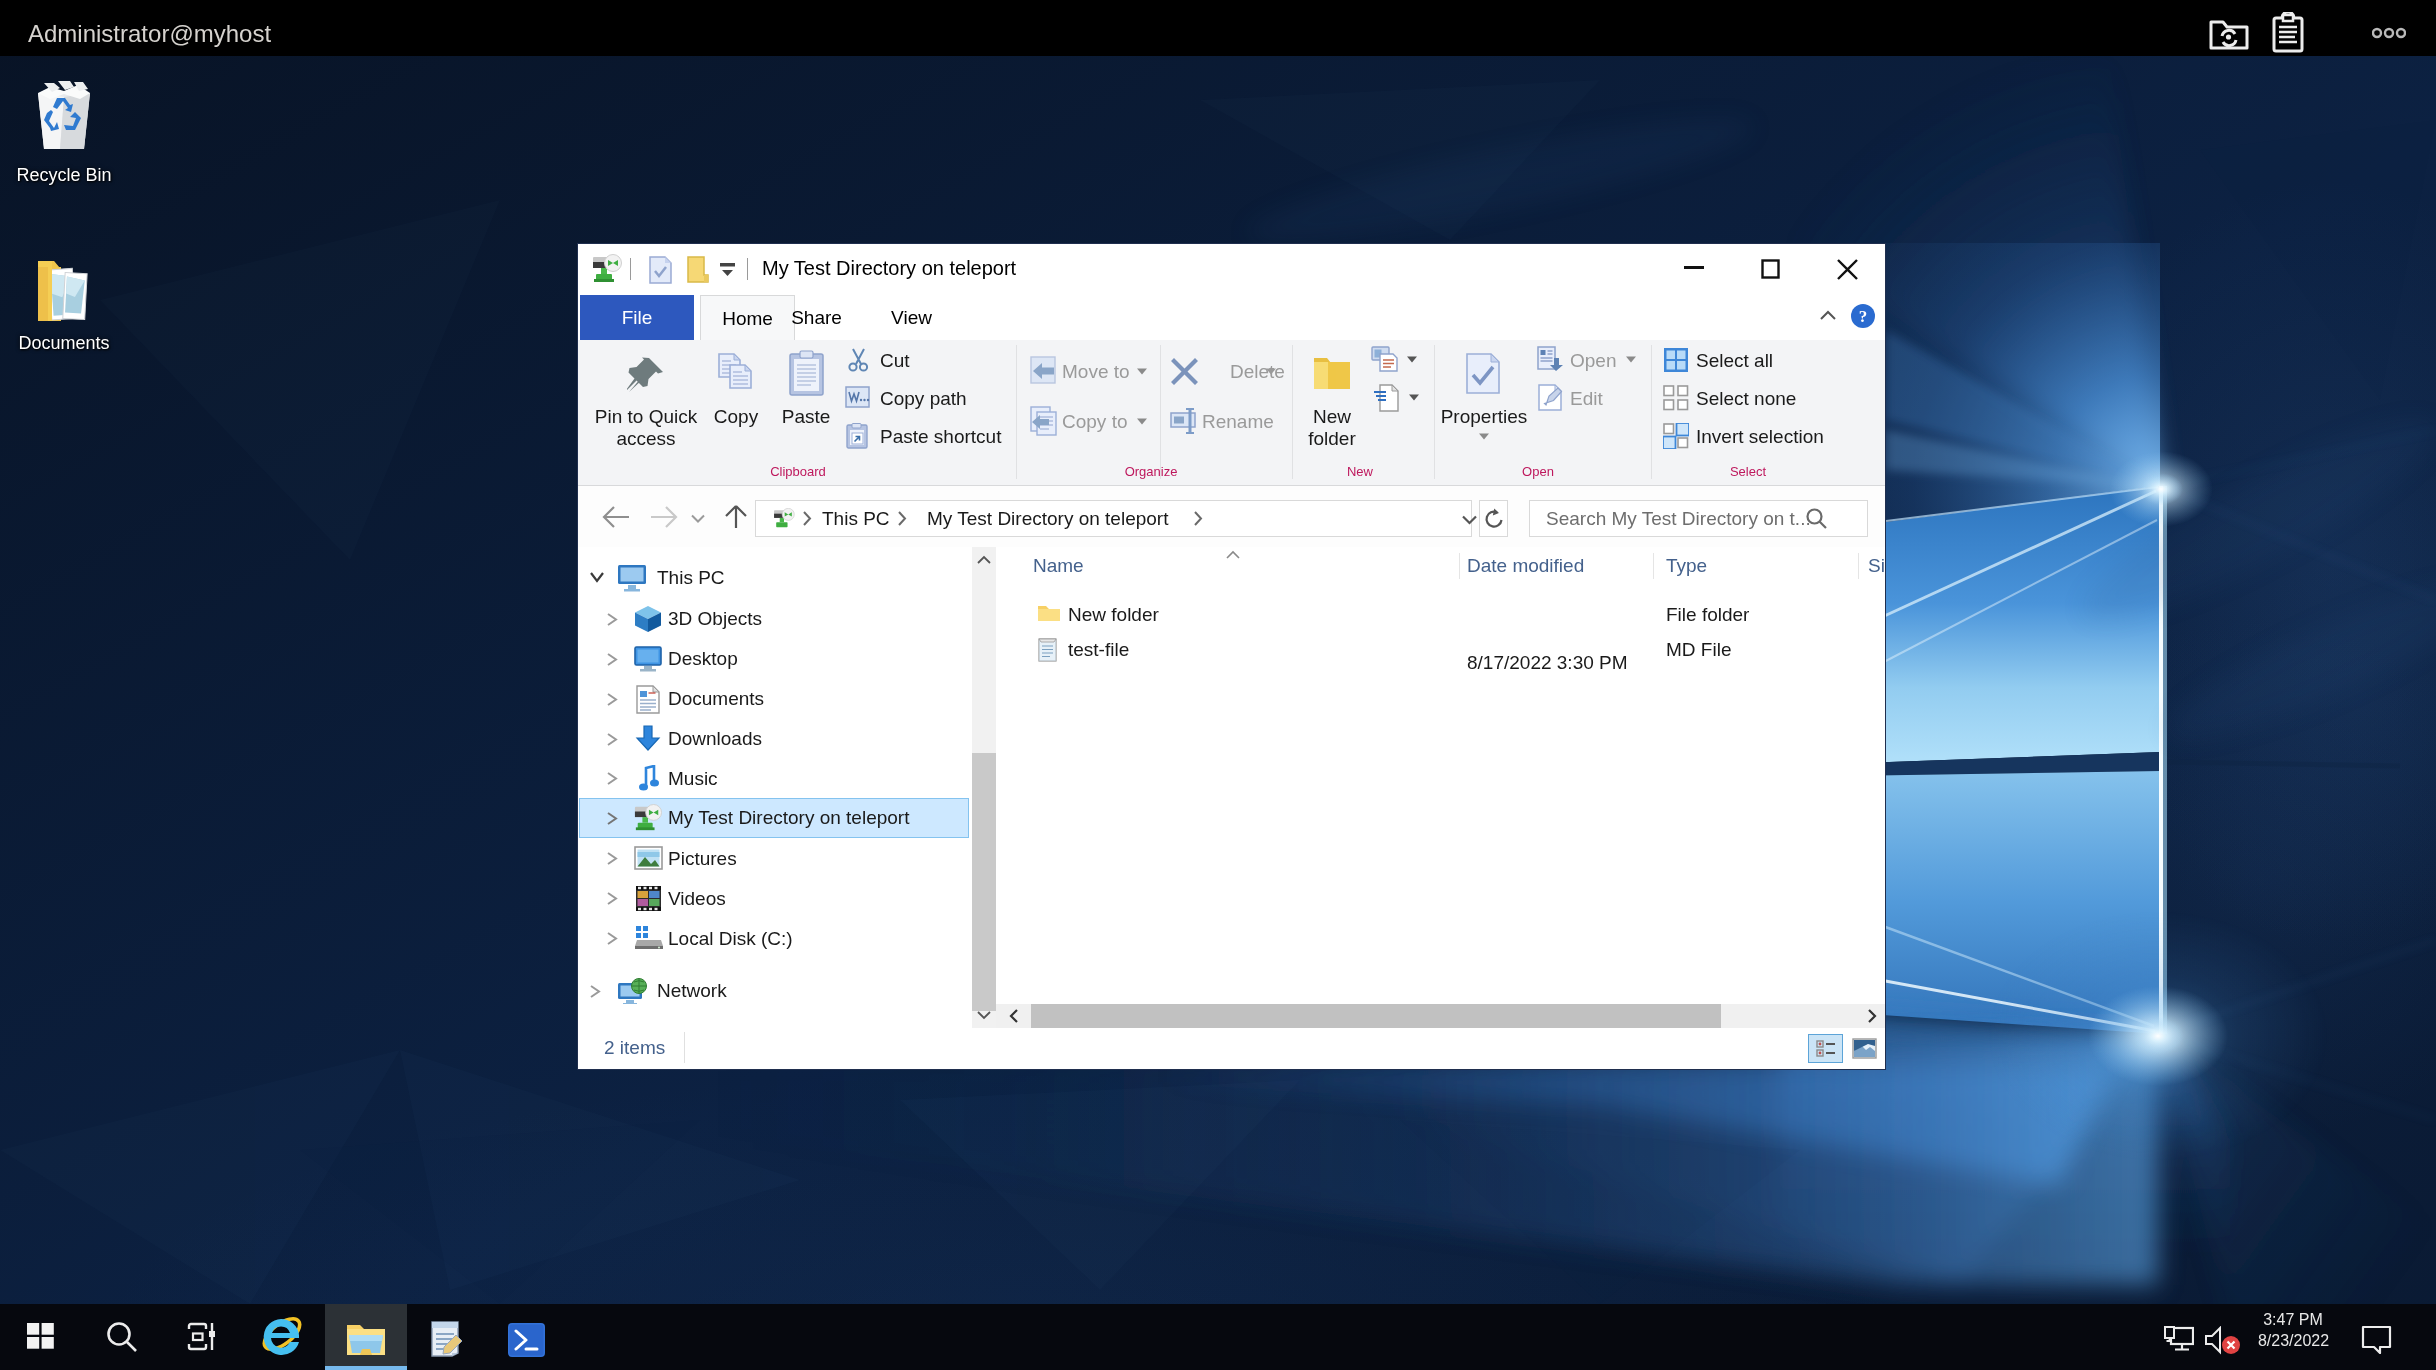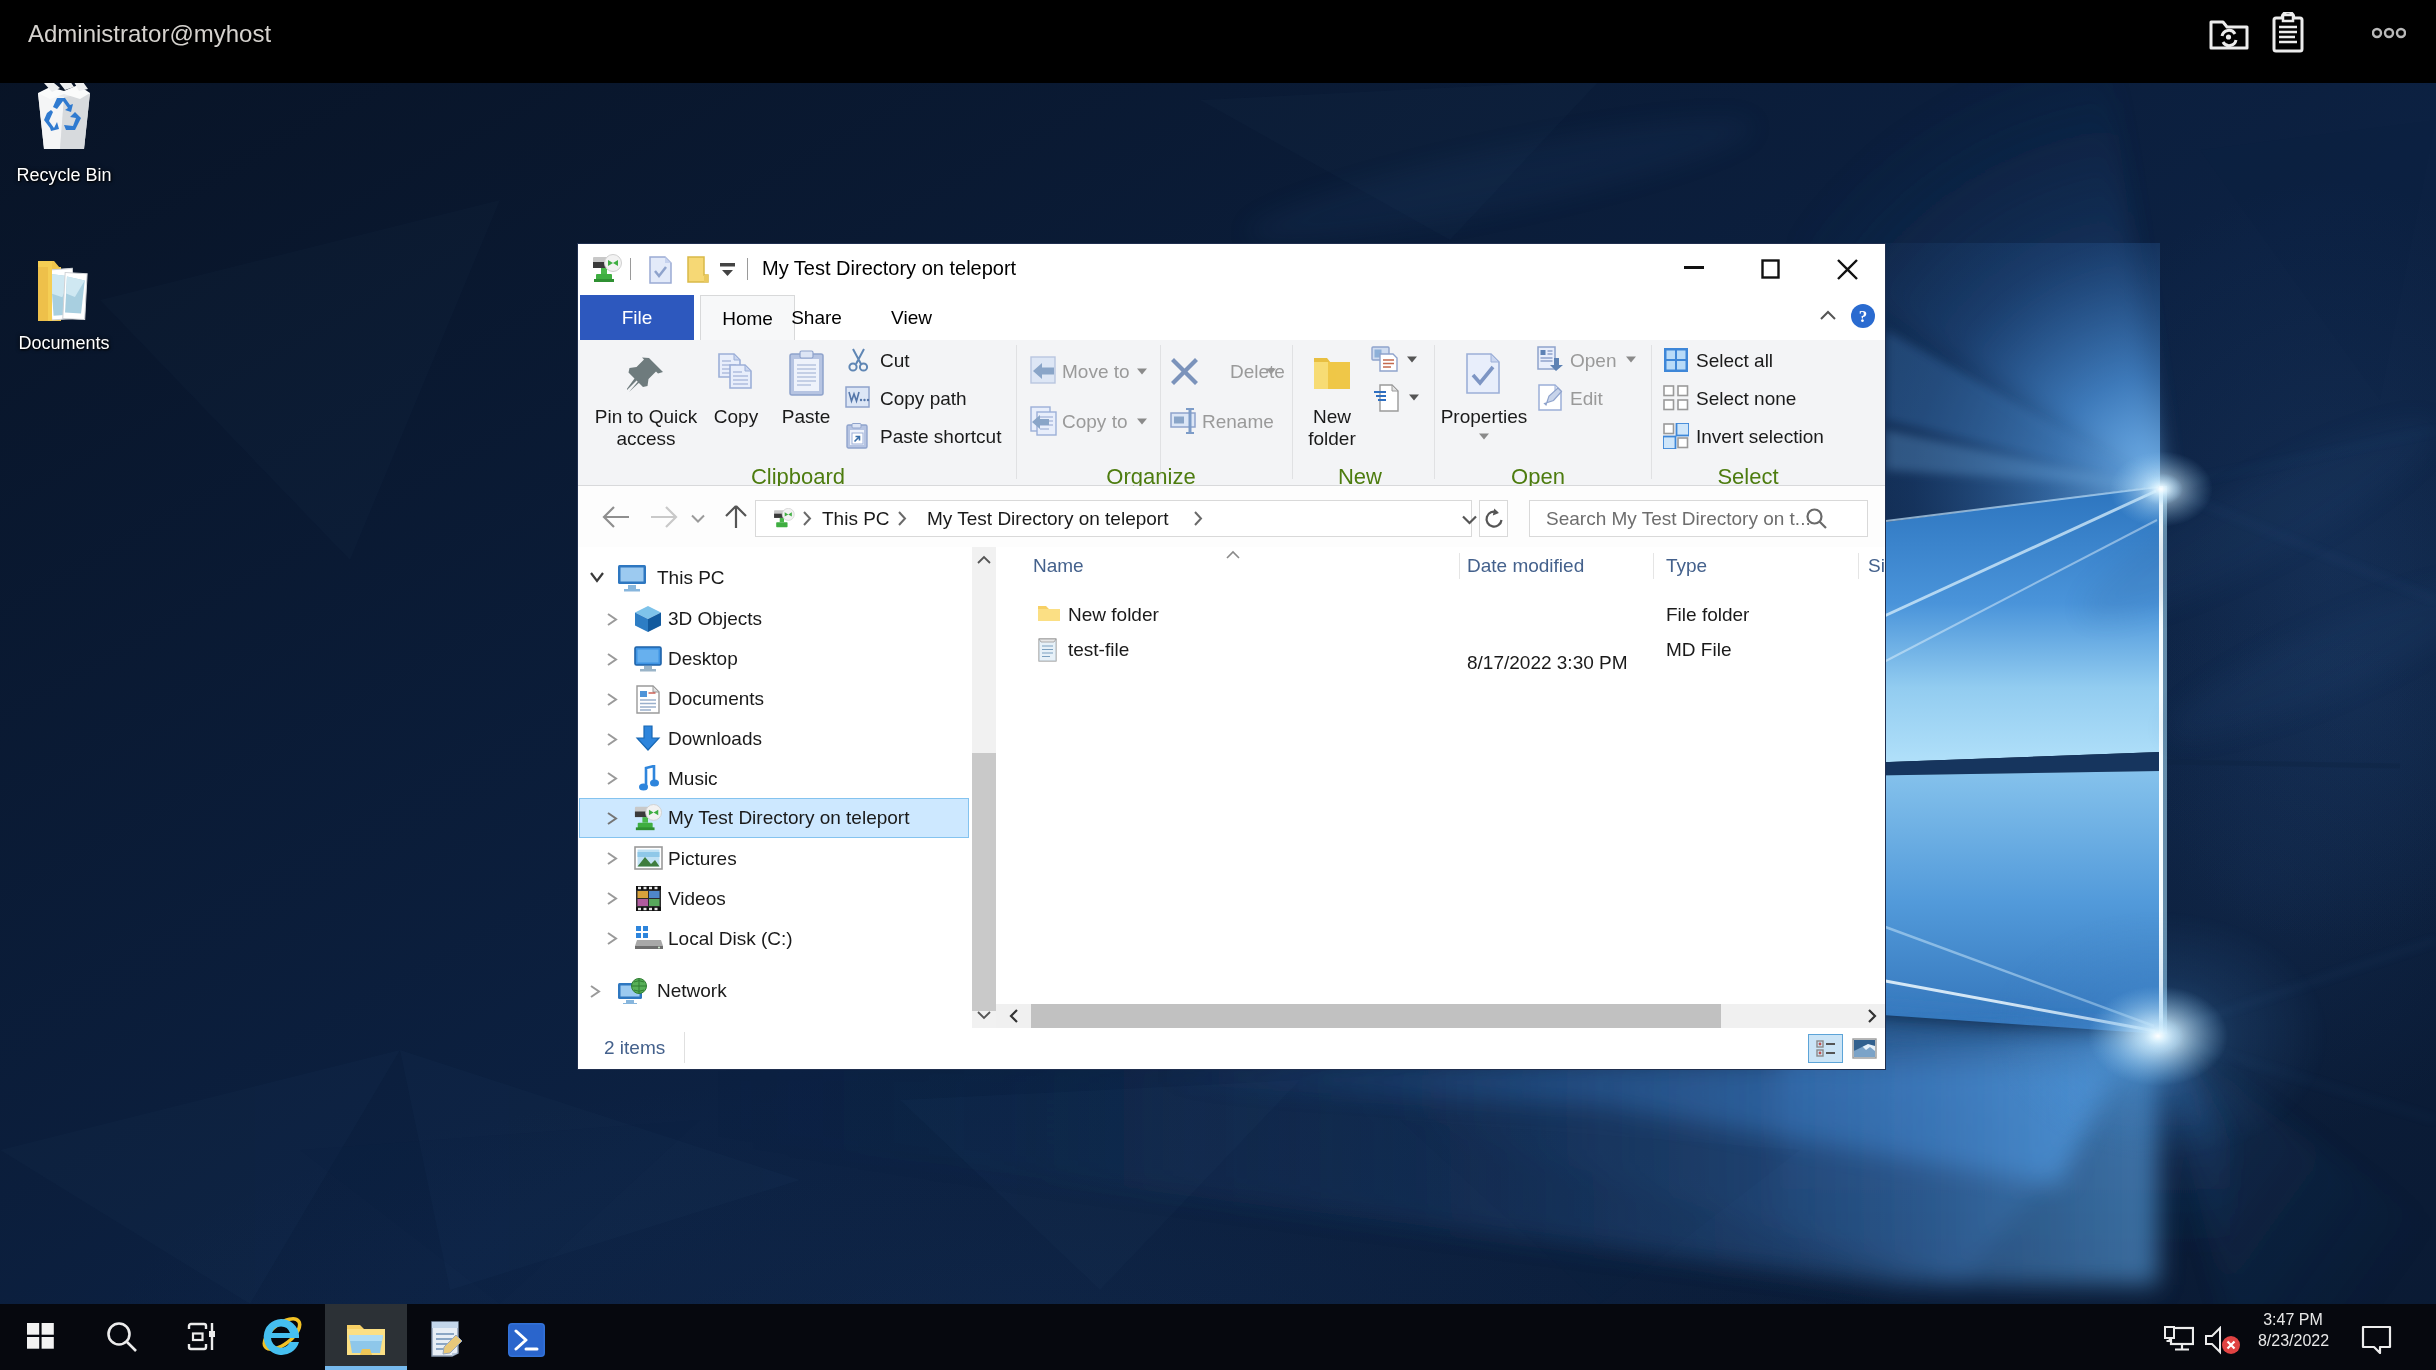--- a/index.html
+++ b/index.html
@@ -1,36 +1,36 @@
 <!DOCTYPE html>
 <html><head>
 <meta charset="utf-8">
 <style>
 * { margin:0; padding:0; box-sizing:border-box; }
 html,body { width:2436px; height:1370px; overflow:hidden; background:#0a1830; font-family:"Liberation Sans", sans-serif; -webkit-font-smoothing:antialiased; }
 #stage { position:absolute; left:0; top:0; width:2436px; height:1370px; overflow:hidden; }
 .abs { position:absolute; }
 
-#topbar { position:absolute; left:0; top:0; width:2436px; height:83px; background:#000; z-index:50; }
+#topbar { position:absolute; left:0; top:0; width:2436px; height:56px; background:#000; z-index:50; }
 #topbar .user { position:absolute; left:28px; top:20px; color:#d5d2ce; font-size:24px; }
 
 .desklabel { position:absolute; color:#fff; font-size:18px; text-align:center; text-shadow:1px 1px 2px #000, 0 0 4px #000; z-index:5; }
 
 #win { position:absolute; left:577px; top:243px; width:1309px; height:827px; background:#fff; border:1px solid #1f2e4e; z-index:20; overflow:hidden; }
 #titlebar { position:absolute; left:0; top:0; width:100%; height:51px; background:#fff; }
 #titlebar .title { position:absolute; left:184px; top:13px; font-size:20px; color:#000; }
 #tabrow { position:absolute; left:0; top:51px; width:100%; height:45px; background:#fff; }
 .tab { position:absolute; top:0; height:45px; font-size:19px; color:#000; text-align:center; line-height:45px; }
 #tab-file { left:2px; width:114px; background:#2d58be; color:#fff; }
 #tab-home { left:96px; width:95px; background:#f7f8f9; border:1px solid #d8d9da; border-bottom:none;margin-left:26px; }
 #tab-share { left:191px; width:95px; }
 #tab-view { left:286px; width:95px; }
 #ribbon { position:absolute; left:0; top:96px; width:100%; height:146px; background:#f3f4f6; border-bottom:1px solid #d8d9db; }
 .gsep { position:absolute; top:5px; height:134px; width:1px; background:#e0e1e3; }
-.glabel { position:absolute; top:124px; font-size:22px; color:#4d7c0f; text-align:center; }
+.glabel { position:absolute; top:124px; font-size:13px; color:#be185d; text-align:center; }
 .rtext { position:absolute; font-size:19px; color:#1a1a1a; }
 .rbig { text-align:center; }
 
 #toolbar { position:absolute; left:0; top:242px; width:100%; height:61px; background:#fdfdfd; }
 .tbox { position:absolute; top:14px; height:37px; background:#fff; border:1px solid #d9d9d9; }
 
 #main { position:absolute; left:0; top:303px; width:100%; height:457px; background:#fff; }
 #navpane { position:absolute; left:0; top:0; width:394px; height:457px; overflow:hidden; }
 .navrow { position:absolute; font-size:19px; color:#1a1a1a; height:40px; line-height:40px; }
 #navscroll { position:absolute; left:394px; top:303px; width:24px; height:481px; background:#f1f1f1; }

